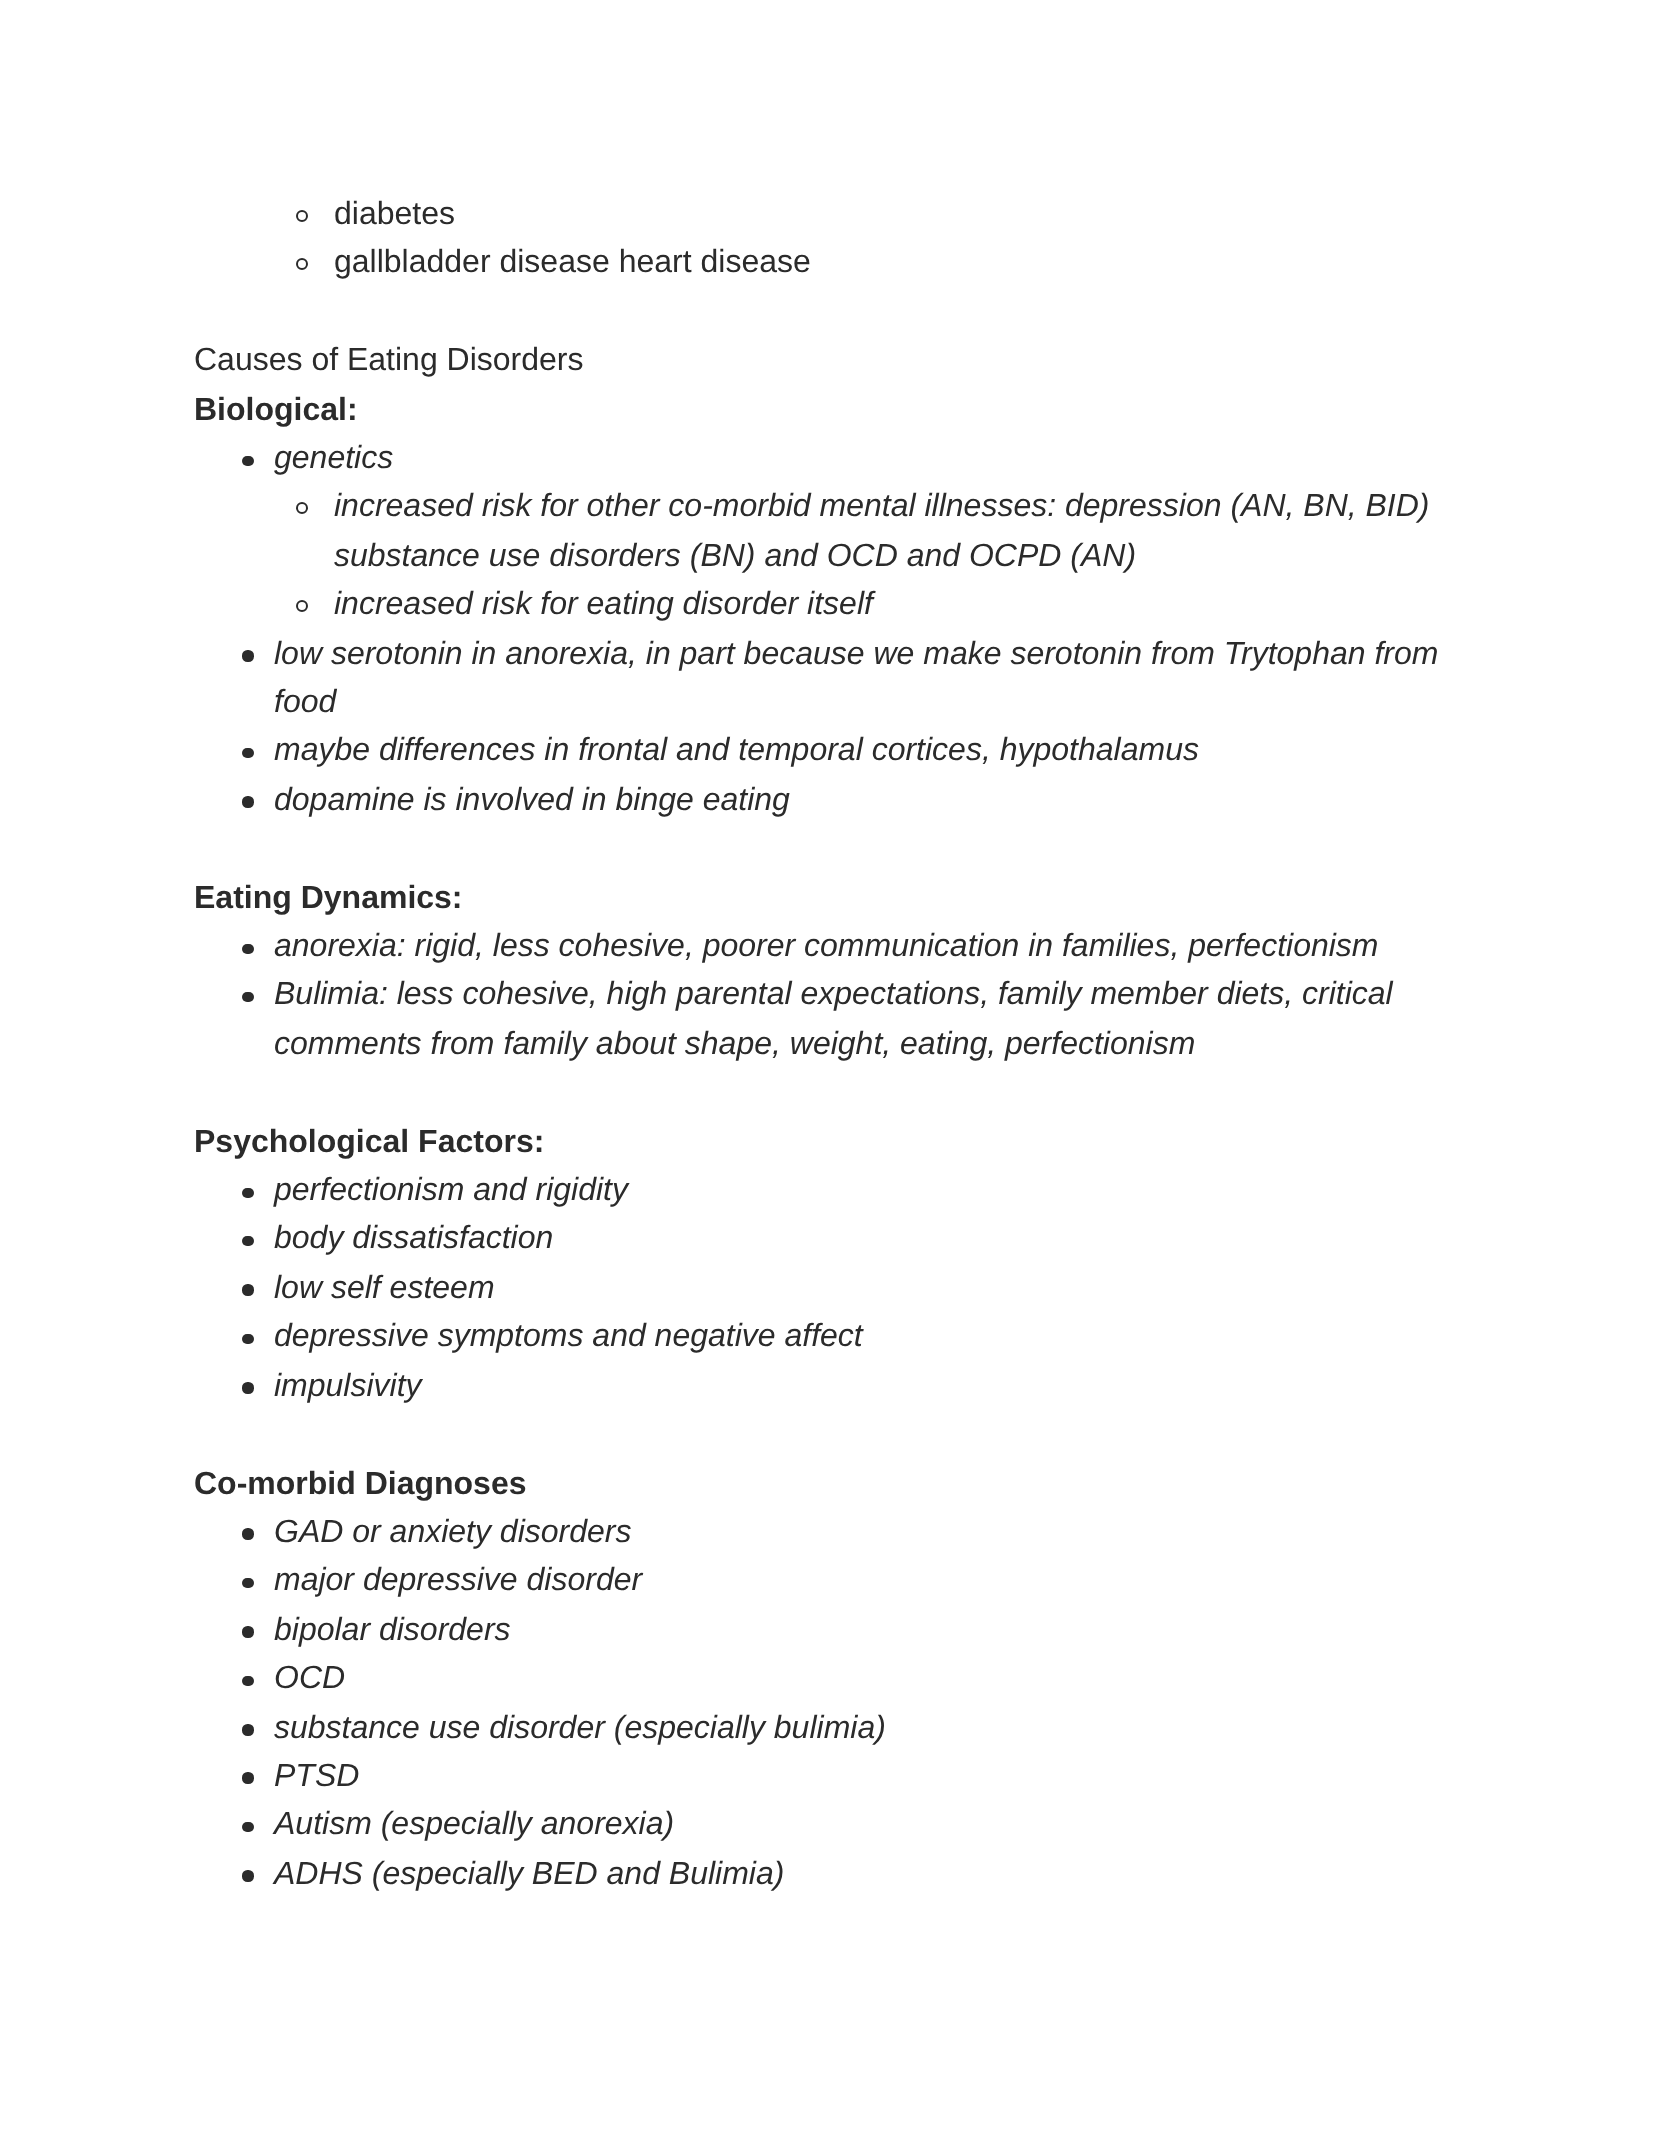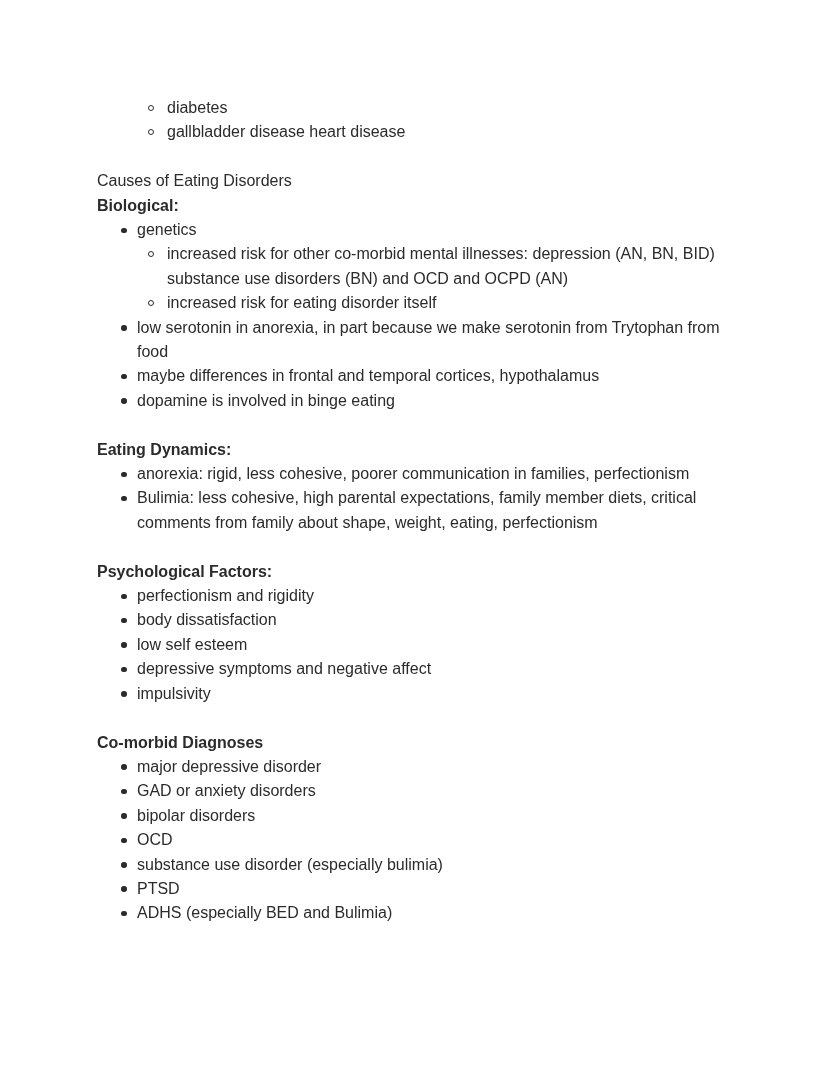--- a/index.html
+++ b/index.html
@@ -25,20 +25,21 @@
   }
   p, ul, li { margin: 0; padding: 0; }
   ul { list-style: none; }
   .bold { font-weight: 700; }
   .spacer { height: 24.4px; }
 
   
   .lvl1 > li {
     position: relative;
     padding-left: 40px;
+    font-style: italic;
   }
   .disc {
     position: absolute;
     left: 24px;
     top: 9.5px;
     width: 5.5px;
     height: 5.5px;
     border-radius: 50%;
     background: #2b2b2b;
   }
@@ -153,41 +154,45 @@
       <span>impulsivity</span>
     </li>
   </ul>
 
   <div class="spacer"></div>
 
   <p class="bold">Co-morbid Diagnoses</p>
   <ul class="lvl1">
     <li>
       <span class="disc"></span>
-      <span>major depressive disorder</span>
+      <span>GAD or anxiety disorders</span>
     </li>
     <li>
       <span class="disc"></span>
-      <span>GAD or anxiety disorders</span>
+      <span>major depressive disorder</span>
     </li>
     <li>
       <span class="disc"></span>
       <span>bipolar disorders</span>
     </li>
     <li>
       <span class="disc"></span>
       <span>OCD</span>
     </li>
     <li>
       <span class="disc"></span>
       <span>substance use disorder (especially bulimia)</span>
     </li>
     <li>
       <span class="disc"></span>
       <span>PTSD</span>
     </li>
     <li>
       <span class="disc"></span>
+      <span>Autism (especially anorexia)</span>
+    </li>
+    <li>
+      <span class="disc"></span>
       <span>ADHS (especially BED and Bulimia)</span>
     </li>
   </ul>
 
 </div>
 
 </body></html>

